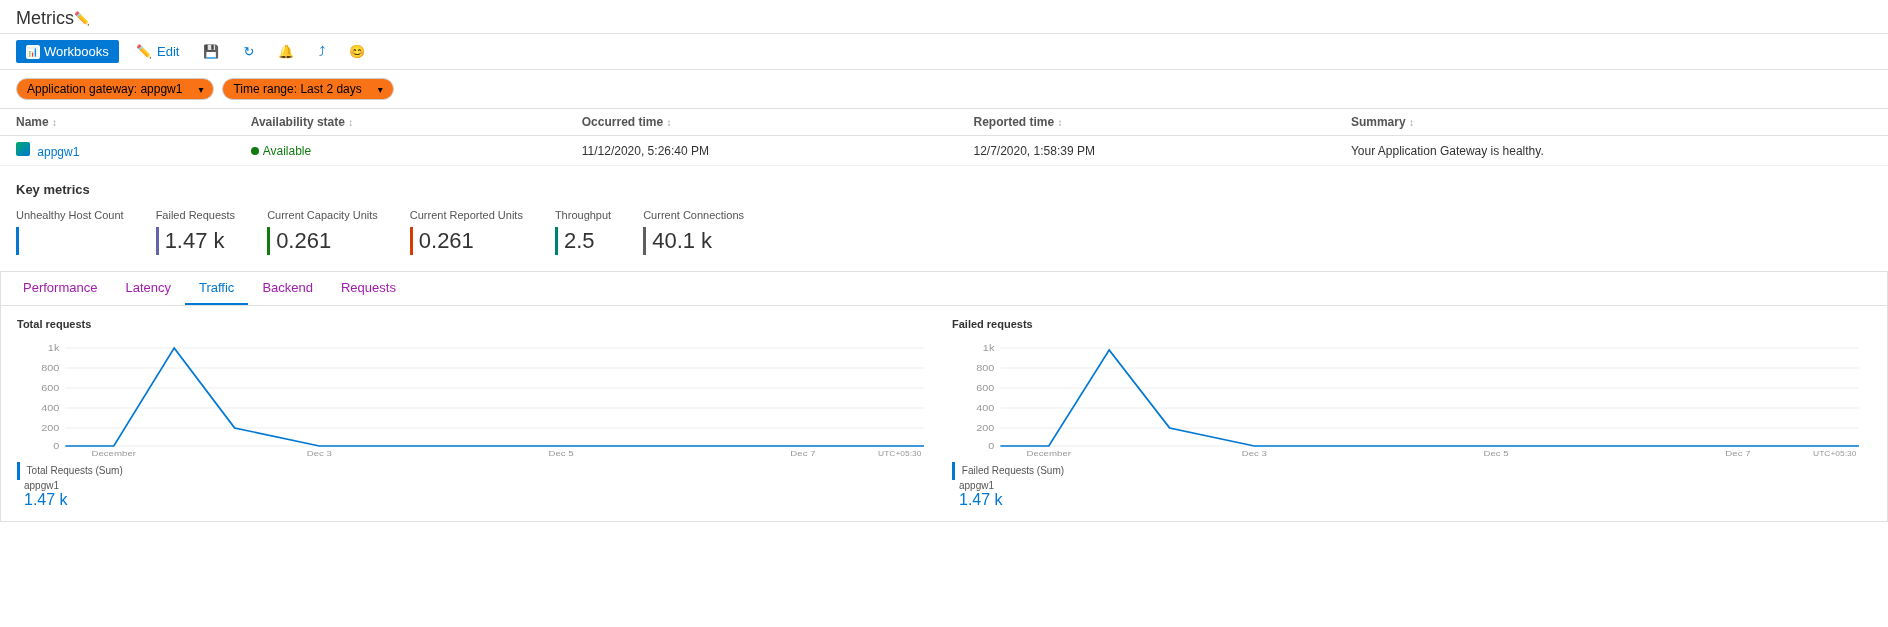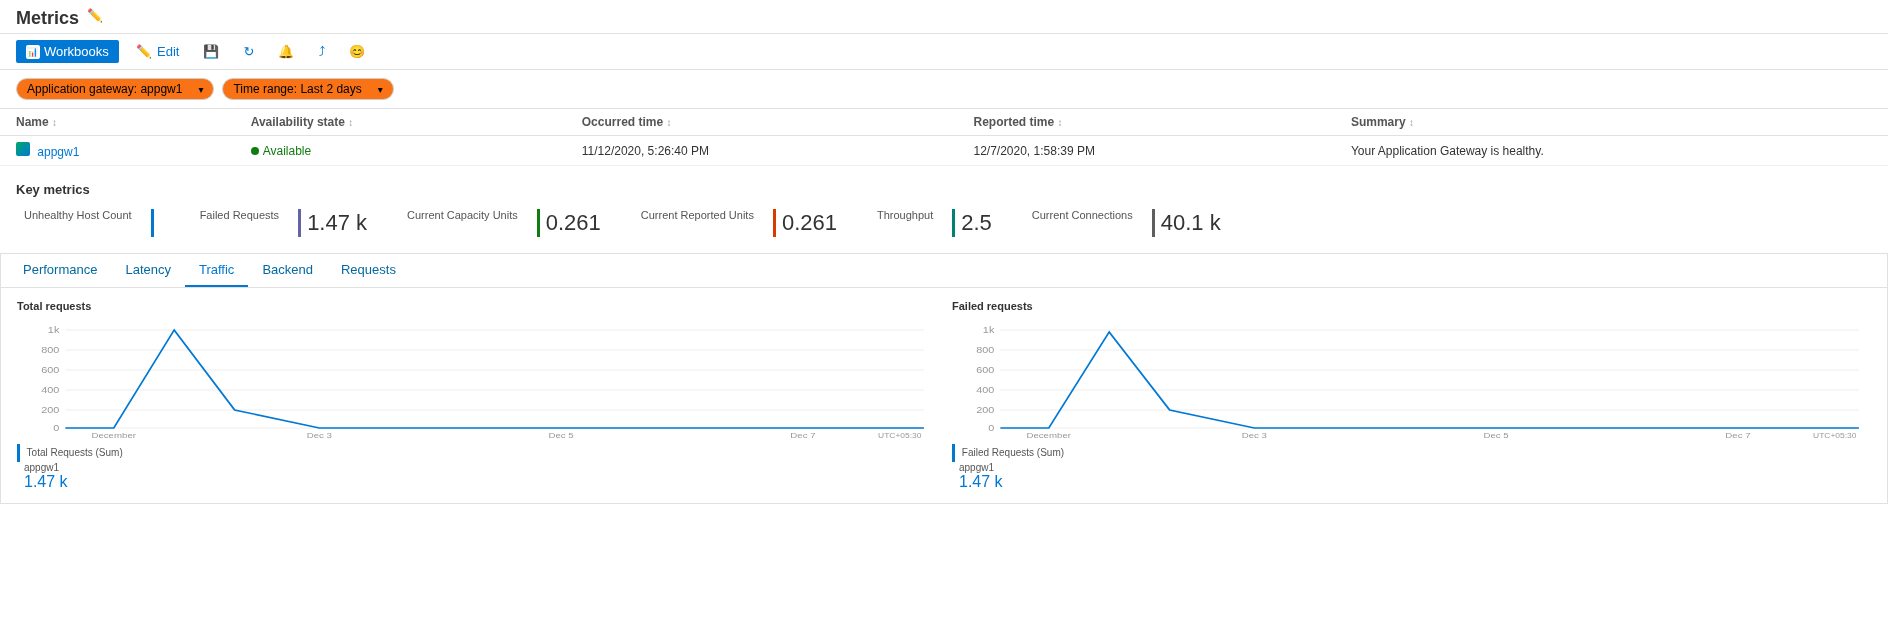--- a/index.html
+++ b/index.html
@@ -1,53 +1,53 @@
 <!DOCTYPE html>
 <html><head>
   <meta charset="utf-8">
   <style>
     * { box-sizing: border-box; margin: 0; padding: 0; }
     body { font-family: 'Segoe UI', Arial, sans-serif; font-size: 13px; background: #fff; color: #333; }
     
     .top-bar { padding: 8px 16px 4px; border-bottom: 1px solid #e0e0e0; }
-    .page-title { font-size: 18px; font-weight: 700; display: flex; align-items: flex-start; gap: 8px; }
+    .page-title { font-size: 18px; font-weight: 400; display: flex; align-items: center; }
     .breadcrumb { font-size: 11px; color: #666; margin-top: 2px; }
     
     .toolbar { display: flex; align-items: center; gap: 12px; padding: 6px 16px; border-bottom: 1px solid #e0e0e0; }
     .toolbar-btn { display: flex; align-items: center; gap: 4px; background: none; border: none; cursor: pointer; color: #0078d4; font-size: 13px; padding: 4px 6px; }
     .workbooks-btn { background: #0078d4; color: #fff; border-radius: 2px; padding: 4px 10px; border: none; cursor: pointer; font-size: 13px; display: flex; align-items: center; gap: 4px; }
     
     .filters { display: flex; gap: 8px; padding: 8px 16px; border-bottom: 1px solid #e0e0e0; }
     .filter-chip { display: flex; align-items: center; gap: 16px; border: 1px solid #ccc; border-radius: 20px; padding: 3px 10px; font-size: 12px; cursor: pointer; background: #f97316; }
     
     .health-table { width: 100%; border-collapse: collapse; }
     .health-table th { text-align: left; padding: 6px 16px; font-size: 12px; color: #555; font-weight: 600; border-bottom: 1px solid #e0e0e0; cursor: pointer; }
     .sort-icon { color: #999; font-size: 10px; }
     .health-table td { padding: 6px 16px; font-size: 12px; border-bottom: 1px solid #f0f0f0; }
     .available-badge { color: #107c10; display: flex; align-items: center; gap: 4px; }
     .green-dot { width: 8px; height: 8px; border-radius: 50%; background: #107c10; }
     .gateway-icon { width: 14px; height: 14px; background: linear-gradient(135deg, #00a86b, #0078d4); border-radius: 2px; display: inline-block; }
     
     .key-metrics { padding: 16px 16px 8px; }
     .key-metrics-title { font-size: 13px; font-weight: 600; margin-bottom: 12px; }
     .metrics-row { display: flex; gap: 32px; flex-wrap: wrap; }
-    .metric-item { display: flex; flex-direction: row; gap: 19px; margin-left: 8px; }
+    .metric-item { display: flex; flex-direction: column; gap: 6px; }
     .metric-label { font-size: 11px; color: #555; }
     .metric-value { font-size: 22px; font-weight: 300; display: flex; align-items: center; gap: 6px; }
     .metric-bar { width: 3px; height: 28px; }
     .bar-blue { background: #0078d4; }
     .bar-purple { background: #6264a7; }
     .bar-green { background: #107c10; }
     .bar-orange { background: #d83b01; }
     .bar-teal { background: #008272; }
     .bar-gray { background: #605e5c; }
     
     .tabs-section { border: 1px solid #e0e0e0; margin: 8px 0; }
     .tabs-nav { display: flex; border-bottom: 1px solid #e0e0e0; padding: 0 8px; }
-    .tab-item { padding: 8px 14px; font-size: 13px; cursor: pointer; color: #0369a1; border-bottom: 2px solid transparent; }
+    .tab-item { padding: 8px 14px; font-size: 13px; cursor: pointer; color: #a21caf; border-bottom: 2px solid transparent; }
     .tab-item.active { color: #0078d4; border-bottom: 2px solid #0078d4; font-weight: 500; }
     
     .charts-row { display: flex; gap: 16px; padding: 12px 16px; }
     .chart-panel { flex: 1; }
     .chart-title { font-size: 11px; font-weight: 600; margin-bottom: 8px; }
     .chart-container { position: relative; height: 120px; width: 100%; }
     .chart-svg { width: 100%; height: 100%; }
     .chart-legend { font-size: 10px; color: #555; margin-top: 4px; }
     .legend-value { font-size: 16px; font-weight: 300; color: #0078d4; }
     .legend-bar { display: inline-block; width: 3px; height: 18px; background: #0078d4; vertical-align: middle; margin-right: 4px; }

